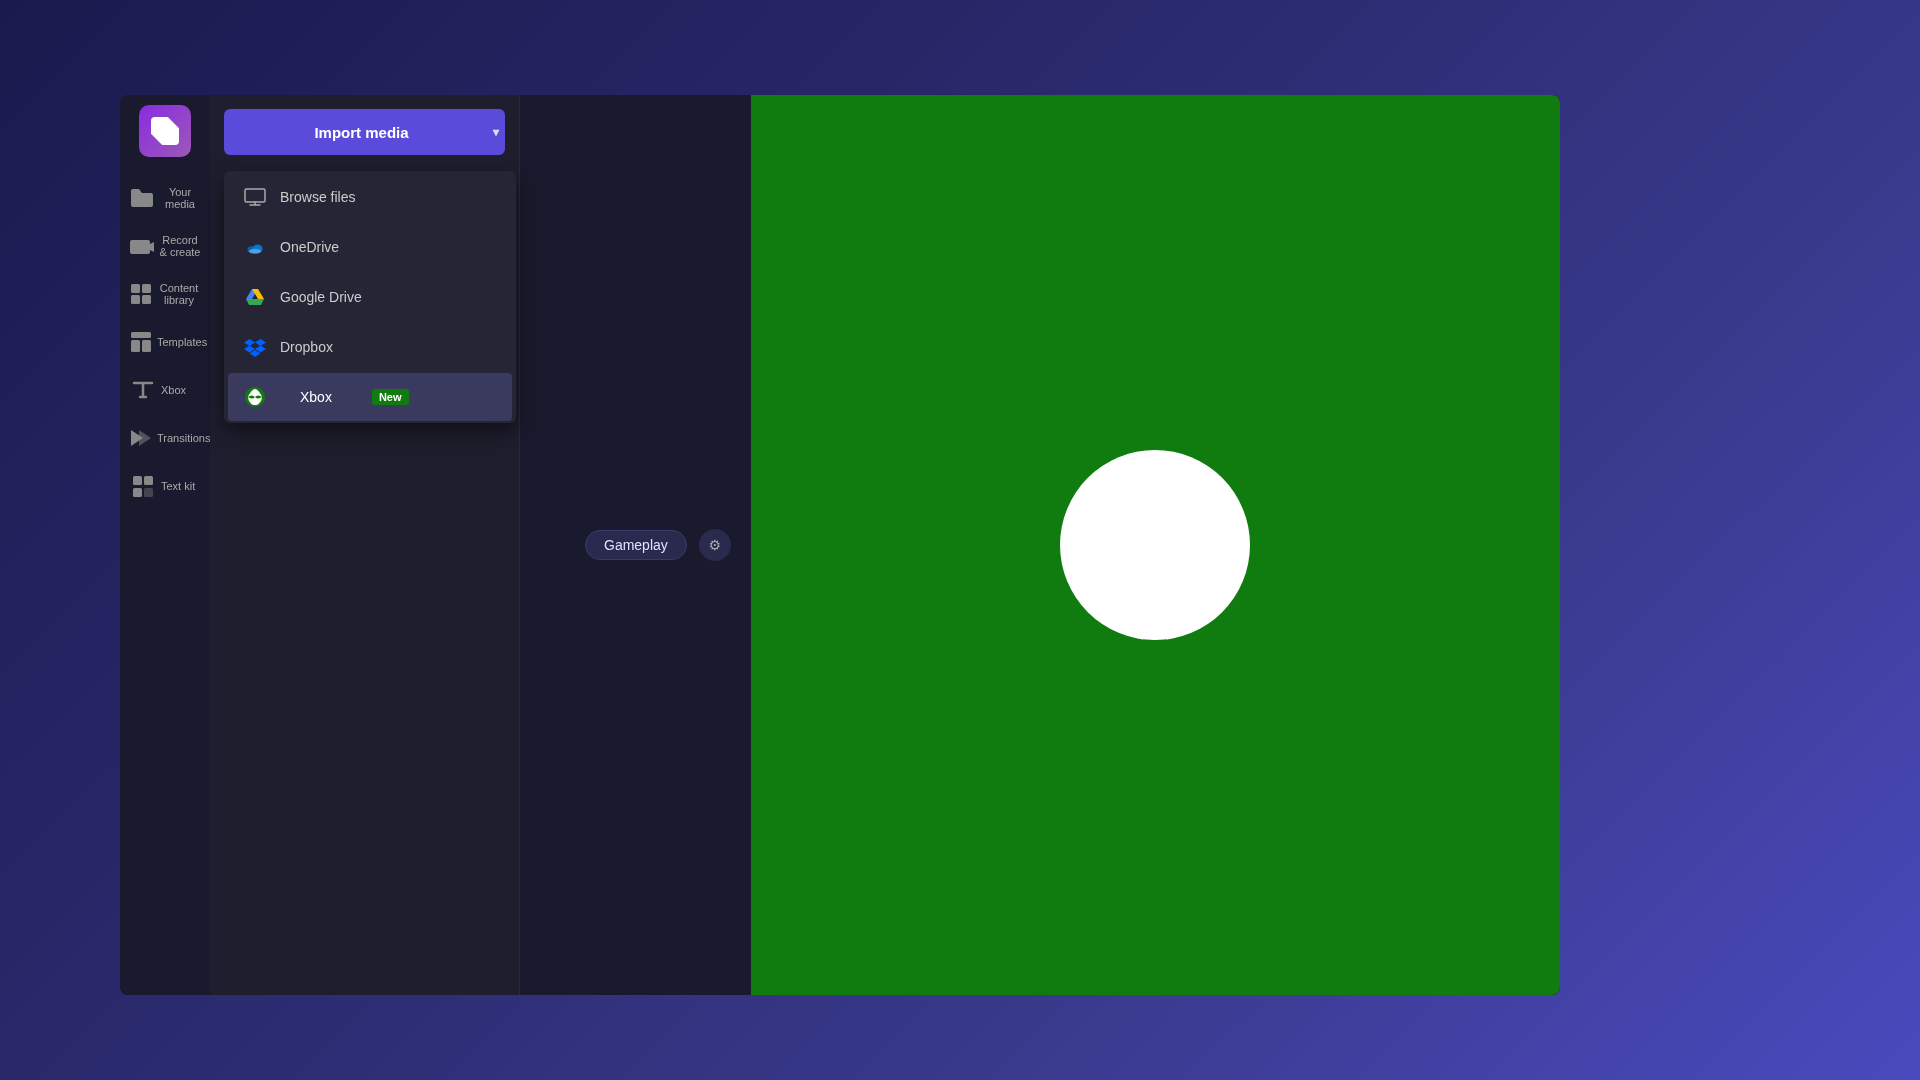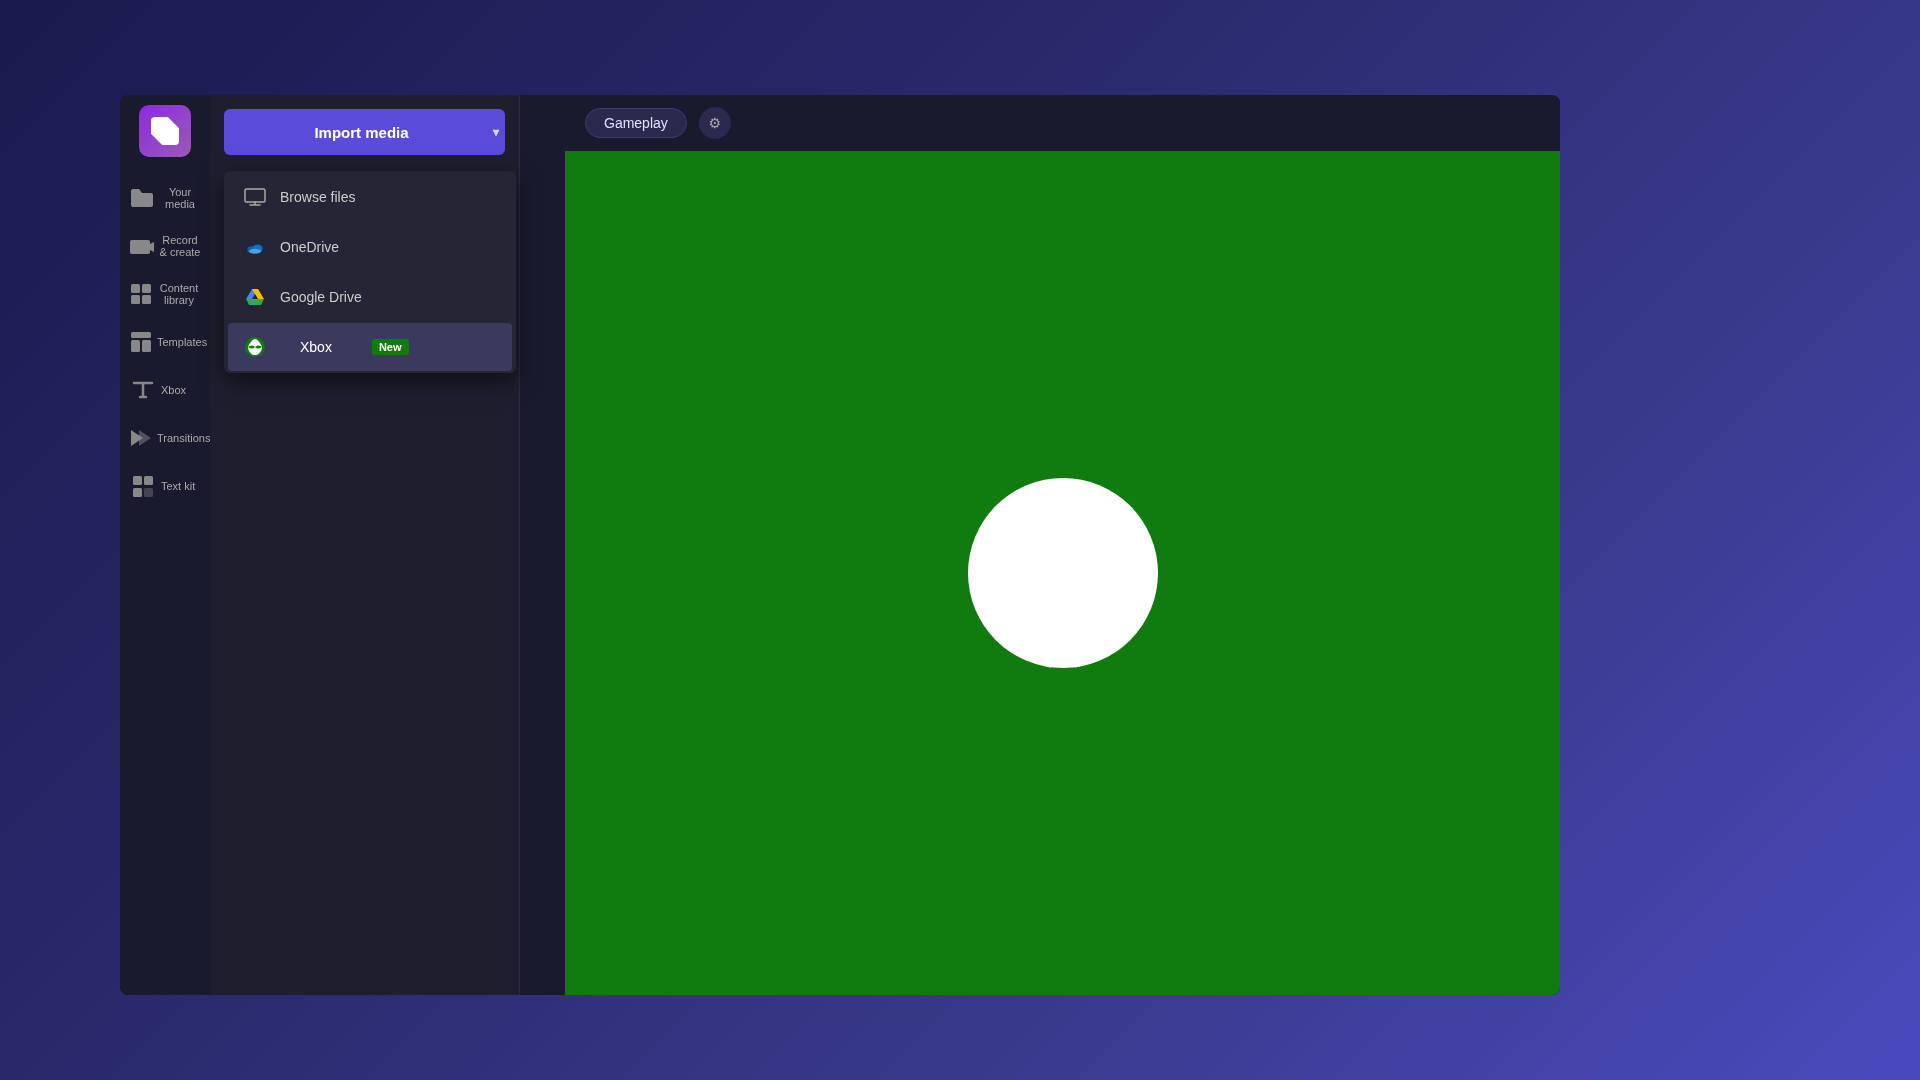--- a/index.html
+++ b/index.html
@@ -165,21 +165,21 @@
       font-weight: 700;
       padding: 2px 7px;
       border-radius: 3px;
       margin-left: 6px;
     }
 
     
     .main-content {
       flex: 1;
       display: flex;
-      flex-direction: column;
+      flex-direction: row;
       background: #1a1a2e;
       padding-left: 45px;
     }
 
     .main-header {
       padding: 12px 20px;
       display: flex;
       align-items: center;
       gap: 12px;
     }
@@ -345,20 +345,32 @@
           <div class="dropdown-item-icon">
             <svg width="22" height="20" viewBox="0 0 22 20" fill="none">
               <path d="M8 2L2 12H8L14 2Z" fill="#4285f4"></path>
               <path d="M14 2L20 12H14L8 2Z" fill="#fbbc04"></path>
               <path d="M2 12L5 18H17L20 12Z" fill="#34a853"></path>
             </svg>
           </div>
           <span>Google Drive</span>
         </div>
 
+        <div class="dropdown-item">
+          <div class="dropdown-item-icon">
+            <svg width="22" height="20" viewBox="0 0 22 20" fill="none">
+              <path d="M5.5 2L0 5.5L5.5 9L11 5.5L5.5 2Z" fill="#0061ff"></path>
+              <path d="M16.5 2L11 5.5L16.5 9L22 5.5L16.5 2Z" fill="#0061ff"></path>
+              <path d="M0 12L5.5 15.5L11 12L5.5 8.5L0 12Z" fill="#0061ff"></path>
+              <path d="M11 12L16.5 15.5L22 12L16.5 8.5L11 12Z" fill="#0061ff"></path>
+              <path d="M5.5 16.5L11 13L16.5 16.5L11 20L5.5 16.5Z" fill="#0061ff"></path>
+            </svg>
+          </div>
+          <span>Dropbox</span>
+        </div>
 
         <div class="dropdown-item active">
           <div class="dropdown-item-icon">
             <svg width="22" height="22" viewBox="0 0 22 22" fill="none">
               <circle cx="11" cy="11" r="10" fill="#107c10"></circle>
               <path d="M11 3C9.5 3 8 4.5 6.5 6.5C5 8.5 4 10 4 11C4 11 6 9.5 8 9.5C9 9.5 10 10 11 11C12 10 13 9.5 14 9.5C16 9.5 18 11 18 11C18 10 17 8.5 15.5 6.5C14 4.5 12.5 3 11 3Z" fill="white"></path>
               <path d="M4 11C4 13.5 5.5 16 7 17.5C8 18.5 9.5 19 11 19C12.5 19 14 18.5 15 17.5C16.5 16 18 13.5 18 11C18 11 16 12.5 14 12.5C13 12.5 12 12 11 11C10 12 9 12.5 8 12.5C6 12.5 4 11 4 11Z" fill="white"></path>
             </svg>
           </div>
           <span>Xbox</span>

